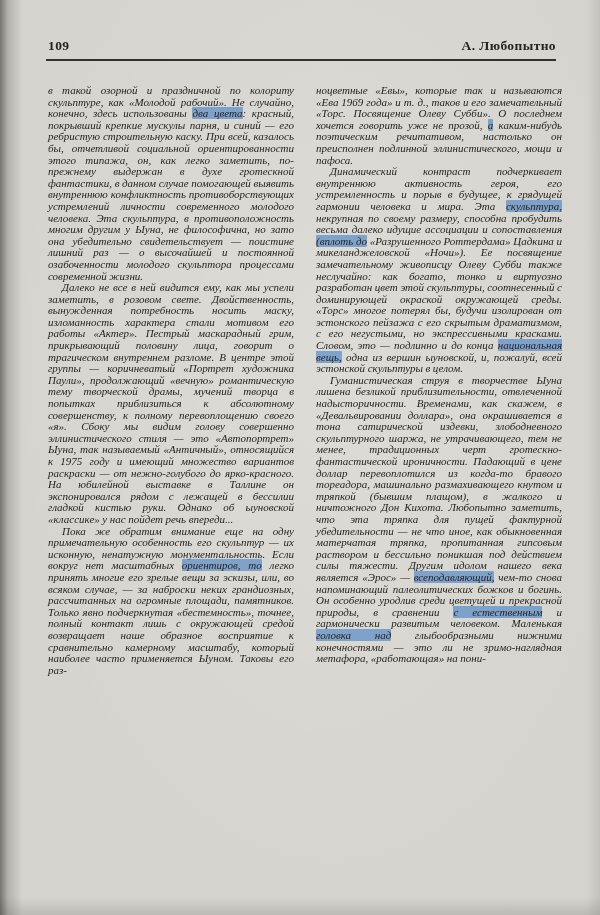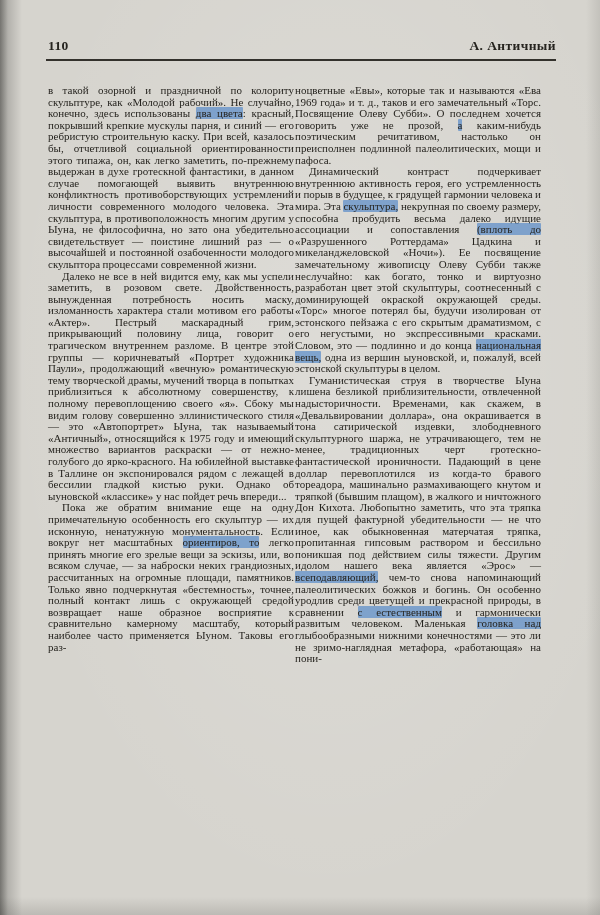--- a/index.html
+++ b/index.html
@@ -34,25 +34,26 @@
     font-size: 13.5px;
     letter-spacing: 0.4px;
   }
   .header-rule {
     height: 2px;
     background: #33312c;
     margin: 5px 44px 0 46px;
   }
   .columns {
     display: flex;
-    gap: 1px;
+    gap: 22px;
     padding: 24px 25px 0 48px;
     height: 828px;
     overflow: hidden;
     box-sizing: border-box;
+    font-style: italic;
   }
   .col {
     width: 246px;
     font-size: 11px;
     line-height: 11.6px;
     text-align: justify;
   }
   .col p {
     margin: 0;
     padding: 0;
@@ -64,29 +65,29 @@
   .hl {
     background: var(--hl, rgba(79,134,201,0.65));
     border-radius: 1px;
   }
 </style>
 </head>
 <body>
 
 <div class="page">
   <div class="header">
-    <span>110</span>
-    <span>А. Античный</span>
+    <span>109</span>
+    <span>А. Любопытно</span>
   </div>
   <div class="header-rule"></div>
   <div class="columns">
     <div class="col" id="col-left">
         <p><span>в такой озорной и праздничной по колориту скульптуре, как «Молодой рабочий». Не случайно, конечно, здесь использованы </span><span class="hl">два цвета</span><span>: красный, покрывший крепкие мускулы парня, и синий — его ребристую строительную каску. При всей, казалось бы, отчетливой социальной ориентированности этого типажа, он, как легко заметить, по-прежнему выдержан в духе гротескной фантастики, в данном случае помогающей выявить внутреннюю конфликтность противоборствующих устремлений личности современного молодого человека. Эта скульптура, в противоположность многим другим у Ыуна, не философична, но зато она убедительно свидетельствует — поистине лишний раз — о высочайшей и постоянной озабоченности молодого скульптора процессами современной жизни.</span></p>
         <p class="indent"><span>Далеко не все в ней видится ему, как мы успели заметить, в розовом свете. Двойственность, вынужденная потребность носить маску, изломанность характера стали мотивом его работы «Актер». Пестрый маскарадный грим, прикрывающий половину лица, говорит о трагическом внутреннем разломе. В центре этой группы — коричневатый «Портрет художника Паули», продолжающий «вечную» романтическую тему творческой драмы, мучений творца в попытках приблизиться к абсолютному совершенству, к полному перевоплощению своего «я». Сбоку мы видим голову совершенно эллинистического стиля — это «Автопортрет» Ыуна, так называемый «Античный», относящийся к 1975 году и имеющий множество вариантов раскраски — от нежно-голубого до ярко-красного. На юбилейной выставке в Таллине он экспонировался рядом с лежащей в бессилии гладкой кистью руки. Однако об ыуновской «классике» у нас пойдет речь впереди...</span></p>
         <p class="indent"><span>Пока же обратим внимание еще на одну примечательную особенность его скульптур — их исконную, ненатужную монументальность. Если вокруг нет масштабных </span><span class="hl">ориентиров, то</span><span> легко принять многие его зрелые вещи за эскизы, или, во всяком случае, — за наброски неких грандиозных, рассчитанных на огромные площади, памятников. Только явно подчеркнутая «бестемность», точнее, полный контакт лишь с окружающей средой возвращает наше образное восприятие к сравнительно камерному масштабу, который наиболее часто применяется Ыуном. Таковы его раз-</span></p>
       </div>
     <div class="col" id="col-right">
-        <p><span>ноцветные «Евы», которые так и называются «Ева 1969 года» и т. д., таков и его замечательный «Торс. Посвящение Олеву Субби». О последнем хочется говорить уже не прозой, </span><span class="hl">а</span><span> каким-нибудь поэтическим речитативом, настолько он преисполнен подлинной палеолитических, мощи и пафоса.</span></p>
+        <p><span>ноцветные «Евы», которые так и называются «Ева 1969 года» и т. д., таков и его замечательный «Торс. Посвящение Олеву Субби». О последнем хочется говорить уже не прозой, </span><span class="hl">а</span><span> каким-нибудь поэтическим речитативом, настолько он преисполнен подлинной эллинистического, мощи и пафоса.</span></p>
         <p class="indent"><span>Динамический контраст подчеркивает внутреннюю активность героя, его устремленность и порыв в будущее, к грядущей гармонии человека и мира. Эта </span><span class="hl">скульптура,</span><span> некрупная по своему размеру, способна пробудить весьма далеко идущие ассоциации и сопоставления </span><span class="hl">(вплоть до</span><span> «Разрушенного Роттердама» Цадкина и микеланджеловской «Ночи»). Ее посвящение замечательному живописцу Олеву Субби также неслучайно: как богато, тонко и виртуозно разработан цвет этой скульптуры, соотнесенный с доминирующей окраской окружающей среды. «Торс» многое потерял бы, будучи изолирован от эстонского пейзажа с его скрытым драматизмом, с его негустыми, но экспрессивными красками. Словом, это — подлинно и до конца </span><span class="hl">национальная вещь,</span><span> одна из вершин ыуновской, и, пожалуй, всей эстонской скульптуры в целом.</span></p>
         <p class="indent"><span>Гуманистическая струя в творчестве Ыуна лишена безликой приблизительности, отвлеченной надысторичности. Временами, как скажем, в «Девальвировании доллара», она окрашивается в тона сатирической издевки, злободневного скульптурного шаржа, не утрачивающего, тем не менее, традиционных черт гротескно-фантастической ироничности. Падающий в цене доллар перевоплотился из когда-то бравого тореадора, машинально размахивающего кнутом и тряпкой (бывшим плащом), в жалкого и ничтожного Дон Кихота. Любопытно заметить, что эта тряпка для пущей фактурной убедительности — не что иное, как обыкновенная матерчатая тряпка, пропитанная гипсовым раствором и бессильно поникшая под действием силы тяжести. Другим идолом нашего века является «Эрос» — </span><span class="hl">всеподавляющий,</span><span> чем-то снова напоминающий палеолитических божков и богинь. Он особенно уродлив среди цветущей и прекрасной природы, в сравнении </span><span class="hl">с естественным</span><span> и гармонически развитым человеком. Маленькая </span><span class="hl">головка над</span><span> глыбообразными нижними конечностями — это ли не зримо-наглядная метафора, «работающая» на пони-</span></p>
       </div>
   </div>
 </div>
 
 </body></html>

